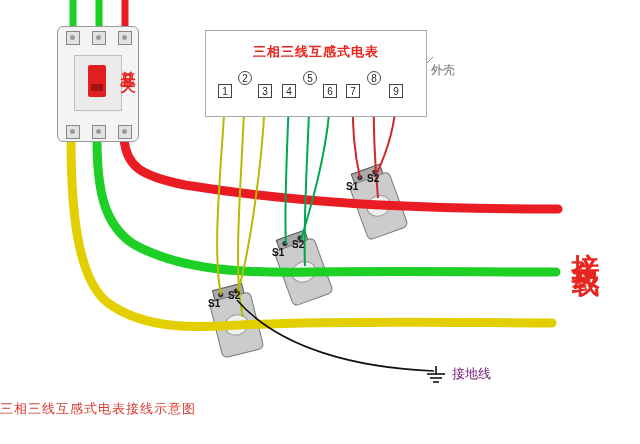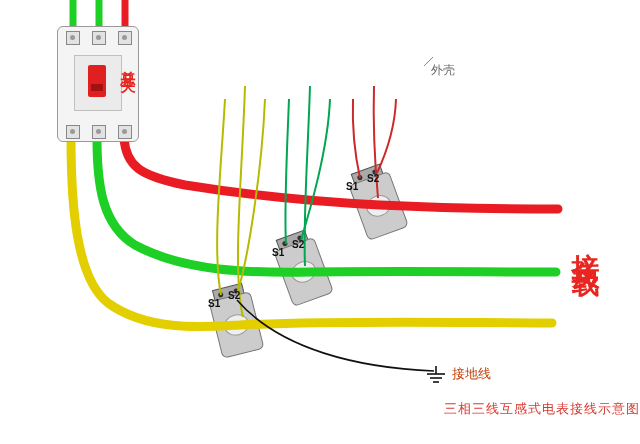--- a/index.html
+++ b/index.html
@@ -23,22 +23,22 @@
   .meter-title{margin-top:12px;text-align:center;color:#e8251f;font-weight:bold;font-size:13px;letter-spacing:1px;}
   .term{position:absolute;width:14px;height:14px;line-height:14px;text-align:center;font-size:10px;
         color:#222;background:#fff;border:1px solid #444;box-sizing:border-box;}
   .sq{top:53px;}
   .ci{top:40px;border-radius:50%;}
 
   .enclosure-label{position:absolute;left:431px;top:50px;font-size:12px;color:#666;margin-top:12px;}
   .ctlabel{position:absolute;font-size:10px;color:#111;font-weight:bold;}
   .load-label{position:absolute;left:566px;top:230px;writing-mode:vertical-lr;color:#e8251f;
               font-weight:bold;font-size:28px;letter-spacing:8px;}
-  .ground-label{position:absolute;left:452px;top:365px;font-size:13px;color:#c2410c;}
-  .caption{position:absolute;left:0;right:0;top:400px;text-align:right;color:#d93a30;font-size:13px;letter-spacing:1px;}
+  .ground-label{position:absolute;left:452px;top:365px;font-size:13px;color:#701a75;}
+  .caption{position:absolute;left:0;right:0;top:400px;text-align:left;color:#d93a30;font-size:13px;letter-spacing:1px;}
   .watermark{position:absolute;right:14px;top:412px;color:#0d0d0d;font-weight:bold;font-size:16px;}
 </style>
 </head>
 <body>
 
 <div class="canvas">
 
   <svg width="640" height="444" viewBox="0 0 640 444">
 
     <line x1="73" y1="0" x2="73" y2="34" stroke="#1ecf25" stroke-width="7"></line>
@@ -114,20 +114,32 @@
       </div>
     <div class="bterm" style="left:34px;top:98px">
         <i></i>
       </div>
     <div class="bterm" style="left:60px;top:98px">
         <i></i>
       </div>
     <div class="breaker-label">总开关</div>
   </div>
 
+  <div class="meter">
+    <div class="meter-title">三相三线互感式电表</div>
+    <div class="term sq" style="left:12px">1</div>
+    <div class="term ci" style="left:32px">2</div>
+    <div class="term sq" style="left:52px">3</div>
+    <div class="term sq" style="left:76px">4</div>
+    <div class="term ci" style="left:97px">5</div>
+    <div class="term sq" style="left:117px">6</div>
+    <div class="term sq" style="left:140px">7</div>
+    <div class="term ci" style="left:161px">8</div>
+    <div class="term sq" style="left:183px">9</div>
+  </div>
 
   <div class="enclosure-label">外壳</div>
 
   <div class="ctlabel" style="left:346px;top:181px">S1</div>
   <div class="ctlabel" style="left:367px;top:173px">S2</div>
   <div class="ctlabel" style="left:272px;top:247px">S1</div>
   <div class="ctlabel" style="left:292px;top:239px">S2</div>
   <div class="ctlabel" style="left:208px;top:298px">S1</div>
   <div class="ctlabel" style="left:228px;top:290px">S2</div>
 

